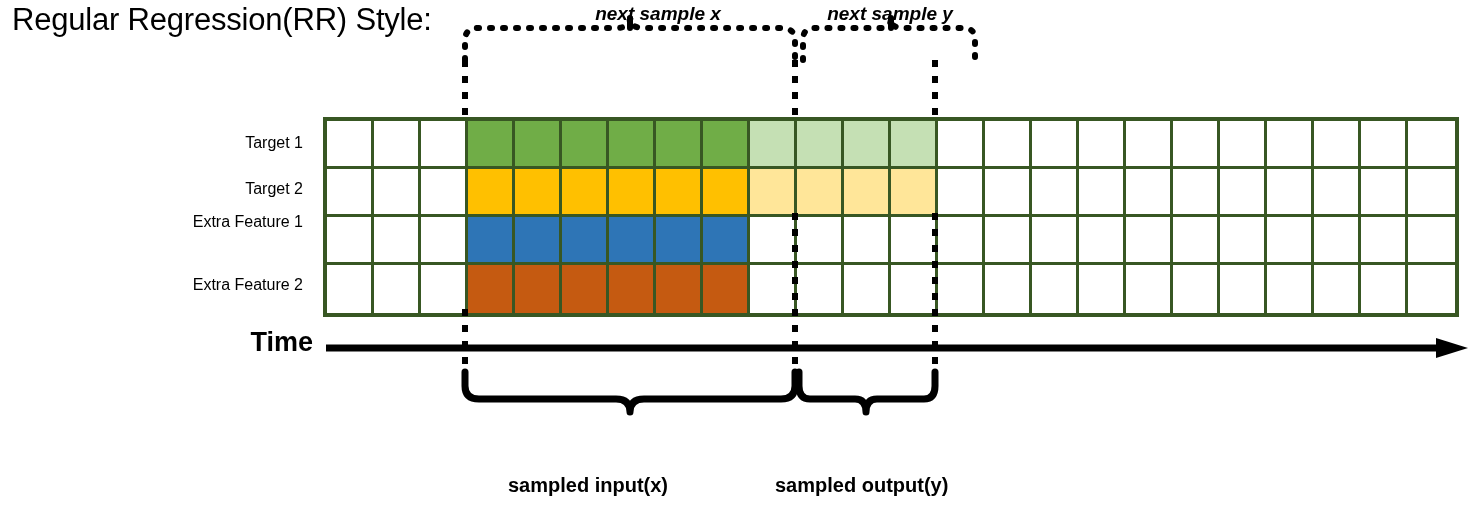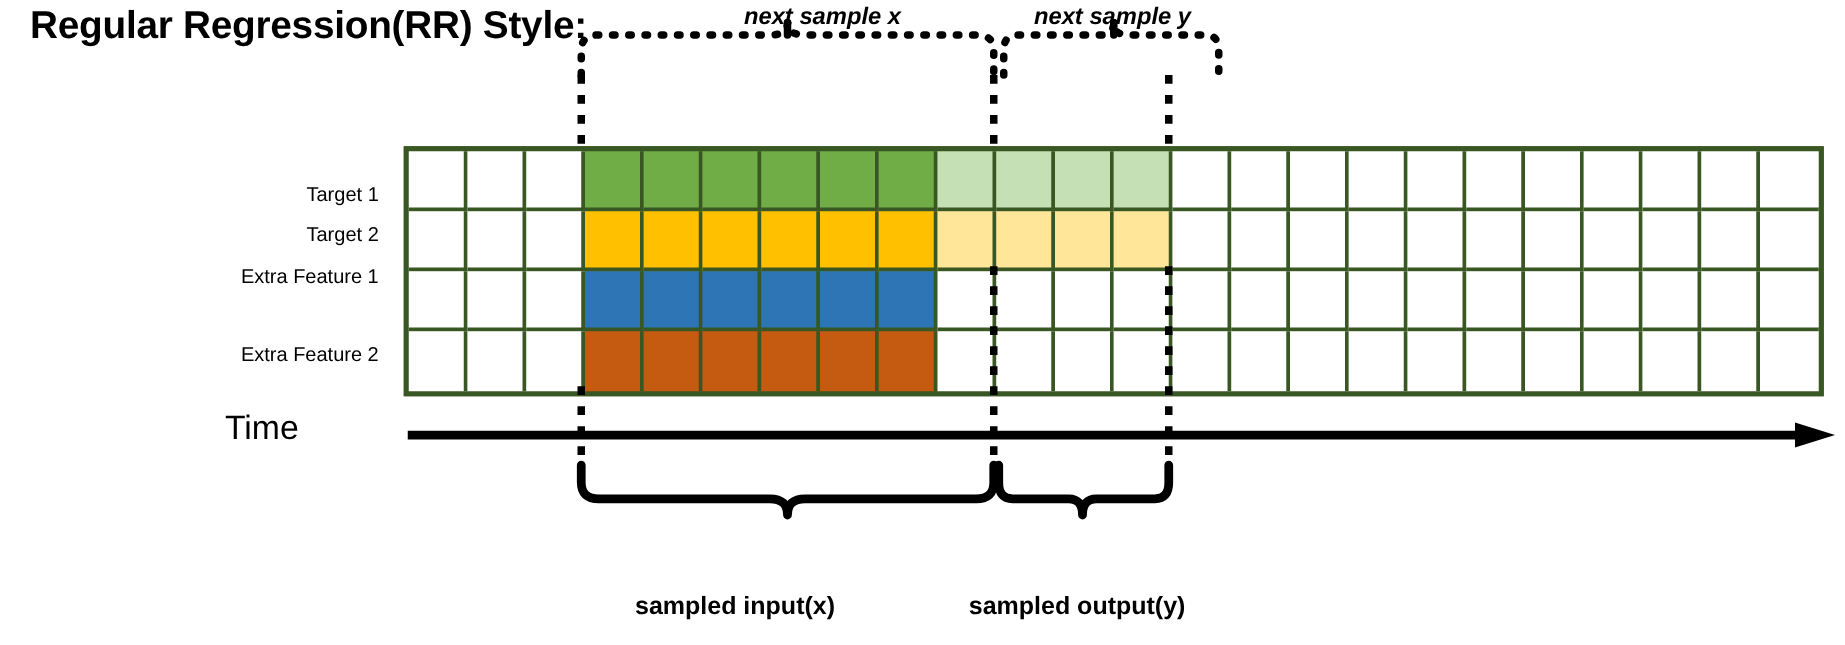--- a/index.html
+++ b/index.html
@@ -15,24 +15,24 @@
     position: relative;
     width: 1476px;
     height: 516px;
     overflow: hidden;
     background: #ffffff;
   }
 
   
   #title {
     position: absolute;
-    left: 24px;
+    left: 12px;
     top: 2px;
     font-size: 31px;
-    font-weight: 700;
+    font-weight: 400;
     letter-spacing: -0.2px;
     white-space: nowrap;
   }
 
   
   .brace-label-top {
     position: absolute;
     font-size: 19px;
     font-style: italic;
     font-weight: 600;
@@ -82,22 +82,23 @@
   }
   .grid-row:last-child .cell { border-bottom: none; }
   .grid-row .cell:last-child { border-right: none; }
 
   
   #time-label {
     position: absolute;
     left: 180px;
     top: 327px;
     width: 133px;
+    text-align: right;
     font-size: 27px;
-    font-weight: 400;
+    font-weight: 700;
   }
   #time-axis {
     position: absolute;
     left: 326px;
     top: 337px;
     width: 1142px;
     height: 22px;
   }
 
   
@@ -123,21 +124,21 @@
 <body>
 
 <div id="canvas">
 
   <div id="title">Regular Regression(RR) Style:</div>
 
   <div class="brace-label-top" style="left:800px; top:3px; width:180px;">next sample y</div>
   <div class="brace-label-top" style="left:568px; top:3px; width:180px;">next sample x</div>
 
   <div id="row-label-col">
-    <div class="row-label-slot" style="top:16px;">
+    <div class="row-label-slot" style="top:2px;">
       <span>Target 1</span>
     </div>
     <div class="row-label-slot" style="top:48px;">
       <span>Target 2</span>
     </div>
     <div class="row-label-slot" style="top:81px;">
       <span>Extra Feature 1</span>
     </div>
     <div class="row-label-slot" style="top:144px;">
       <span>Extra Feature 2</span>

